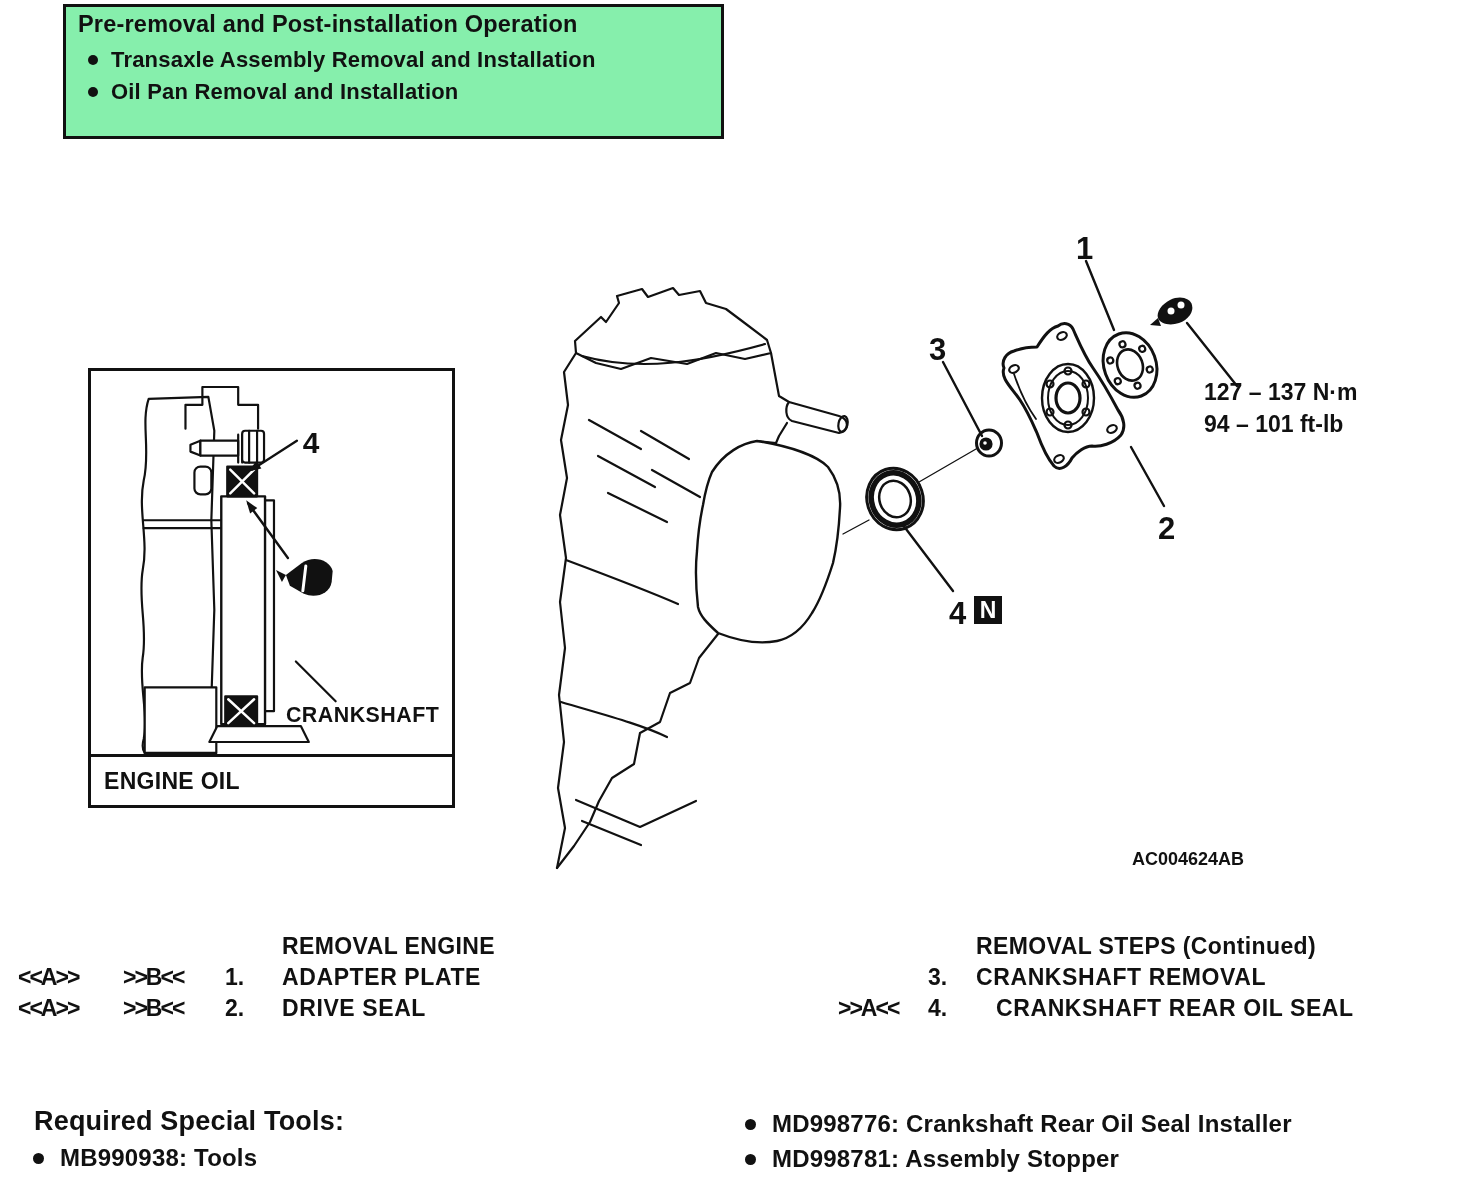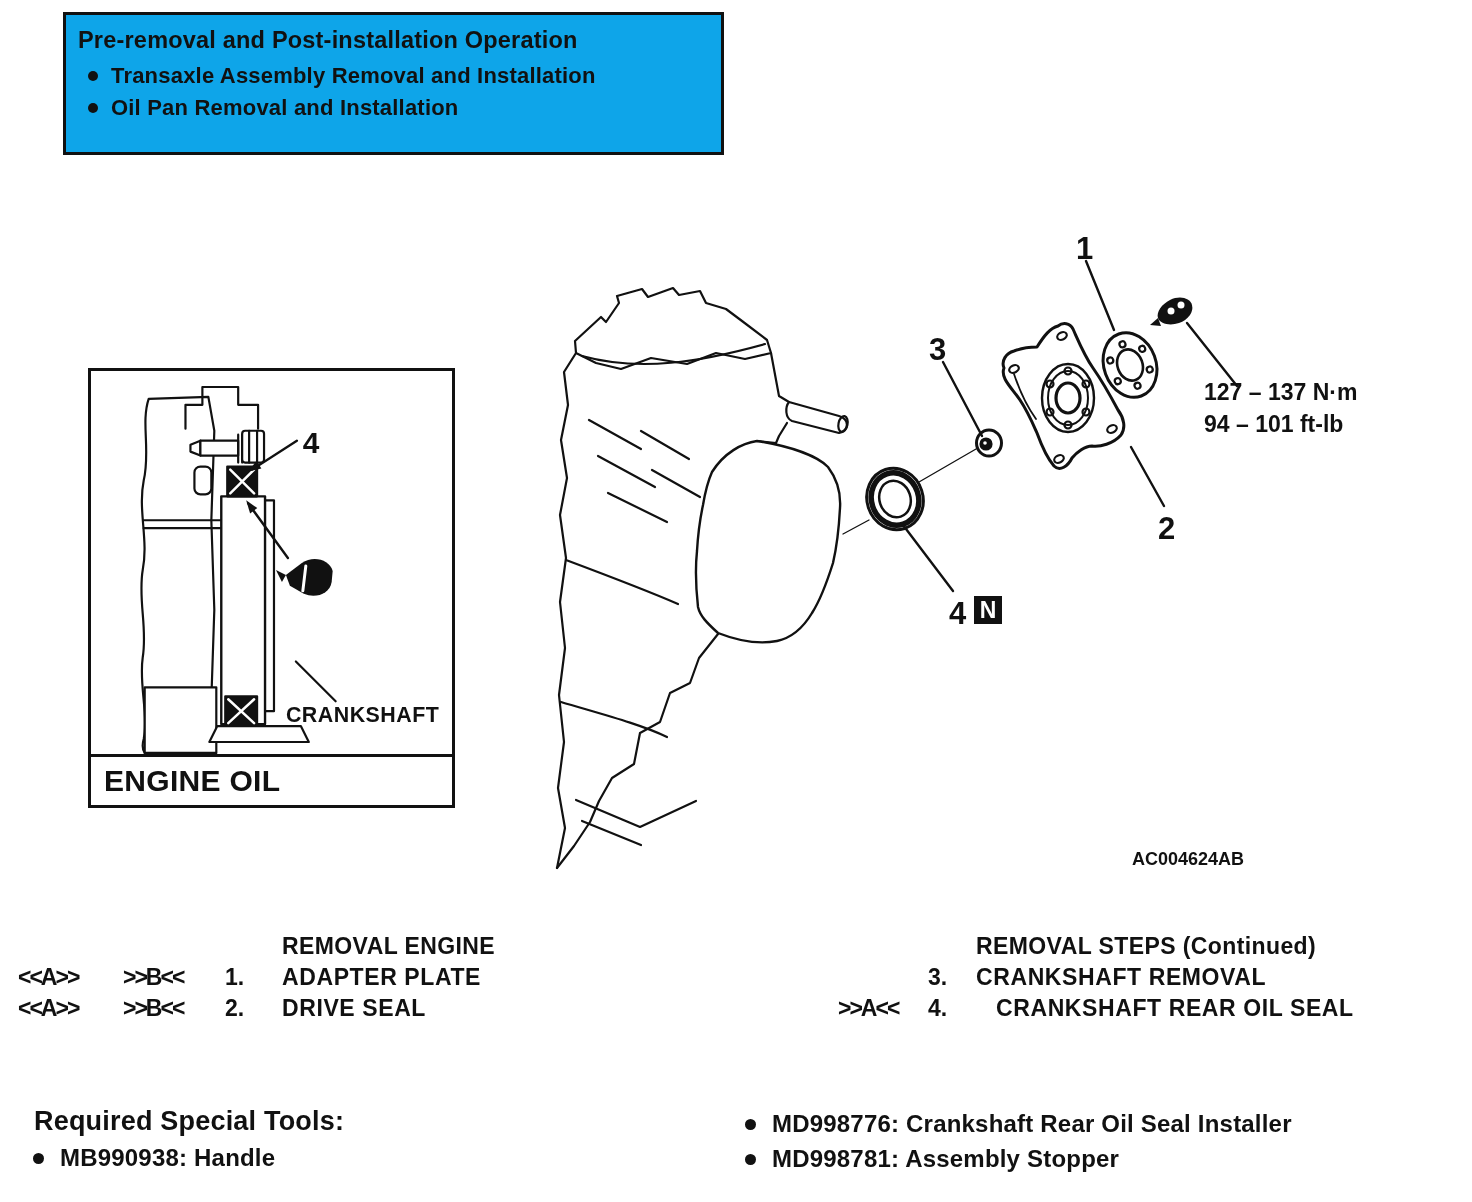--- a/index.html
+++ b/index.html
@@ -5,36 +5,36 @@
   html,body{margin:0;padding:0;}
   body{
     width:1472px;height:1202px;position:relative;overflow:hidden;
     background:#ffffff;color:#111;
     font-family:"Liberation Sans","DejaVu Sans",sans-serif;
     -webkit-font-smoothing:antialiased;
   }
   .abs{position:absolute;}
   
   .prebox{
-    left:63px;top:12px;width:655px;height:127px;
-    border:3px solid #111;background:#0ea5e9;
-    padding:10px 0 0 0;
+    left:63px;top:4px;width:655px;height:127px;
+    border:3px solid #111;background:#86efac;
+    padding:2px 0 0 0;
   }
   .prebox-title{font-size:23.5px;font-weight:bold;margin:2px 0 9px 12px;letter-spacing:.2px;}
   .prebox-item{display:flex;align-items:flex-start;margin:3px 0 6px 22px;font-size:22px;font-weight:bold;letter-spacing:.2px;}
   .bullet-dot{width:10px;height:10px;border-radius:50%;background:#111;flex:0 0 10px;margin:8px 13px 0 0;}
   
   .insetbox{
     left:88px;top:368px;width:361px;height:434px;
     border:3px solid #111;background:#fff;
   }
   .inset-caption{
     position:absolute;left:0;right:0;bottom:0;height:48px;
     border-top:3px solid #111;
-    font-size:30px;font-weight:bold;line-height:48px;padding-left:13px;letter-spacing:.3px;
+    font-size:23px;font-weight:bold;line-height:48px;padding-left:13px;letter-spacing:.3px;
   }
   svg text{font-family:"Liberation Sans","DejaVu Sans",sans-serif;}
   
   .step-hdr{font-size:23px;font-weight:bold;letter-spacing:.4px;white-space:nowrap;}
   .step-txt{font-size:23px;font-weight:bold;letter-spacing:.6px;white-space:nowrap;}
   .step-num{font-size:23px;font-weight:bold;white-space:nowrap;}
   .step-mk{font-size:23px;font-weight:bold;letter-spacing:-2px;white-space:nowrap;}
   
   .tools-title{font-size:27px;font-weight:bold;letter-spacing:.2px;white-space:nowrap;margin-left:16px;}
   .tool-item{display:flex;align-items:flex-start;font-size:24px;font-weight:bold;letter-spacing:.2px;white-space:nowrap;}
@@ -202,21 +202,21 @@
   <span class="abs step-mk" style="left:838px;top:995px;">&gt;&gt;A&lt;&lt;</span>
   <span class="abs step-num" style="left:928px;top:995px;">4.</span>
   <span class="abs step-txt" style="left:976px;top:995px;margin-left:20px;">CRANKSHAFT REAR OIL SEAL</span>
 </div>
 
 <div>
   <div class="abs tools-title" style="left:18px;top:1106px;">Required Special Tools:</div>
 
   <div class="abs tool-item" style="left:33px;top:1144px;">
     <span class="bullet-dot"></span>
-    <span>MB990938: Handle</span>
+    <span>MB990938: Tools</span>
   </div>
 
   <div class="abs tool-item" style="left:745px;top:1110px;">
     <span class="bullet-dot"></span>
     <span>MD998776: Crankshaft Rear Oil Seal Installer</span>
   </div>
   <div class="abs tool-item" style="left:745px;top:1145px;">
     <span class="bullet-dot"></span>
     <span>MD998781: Assembly Stopper</span>
   </div>

